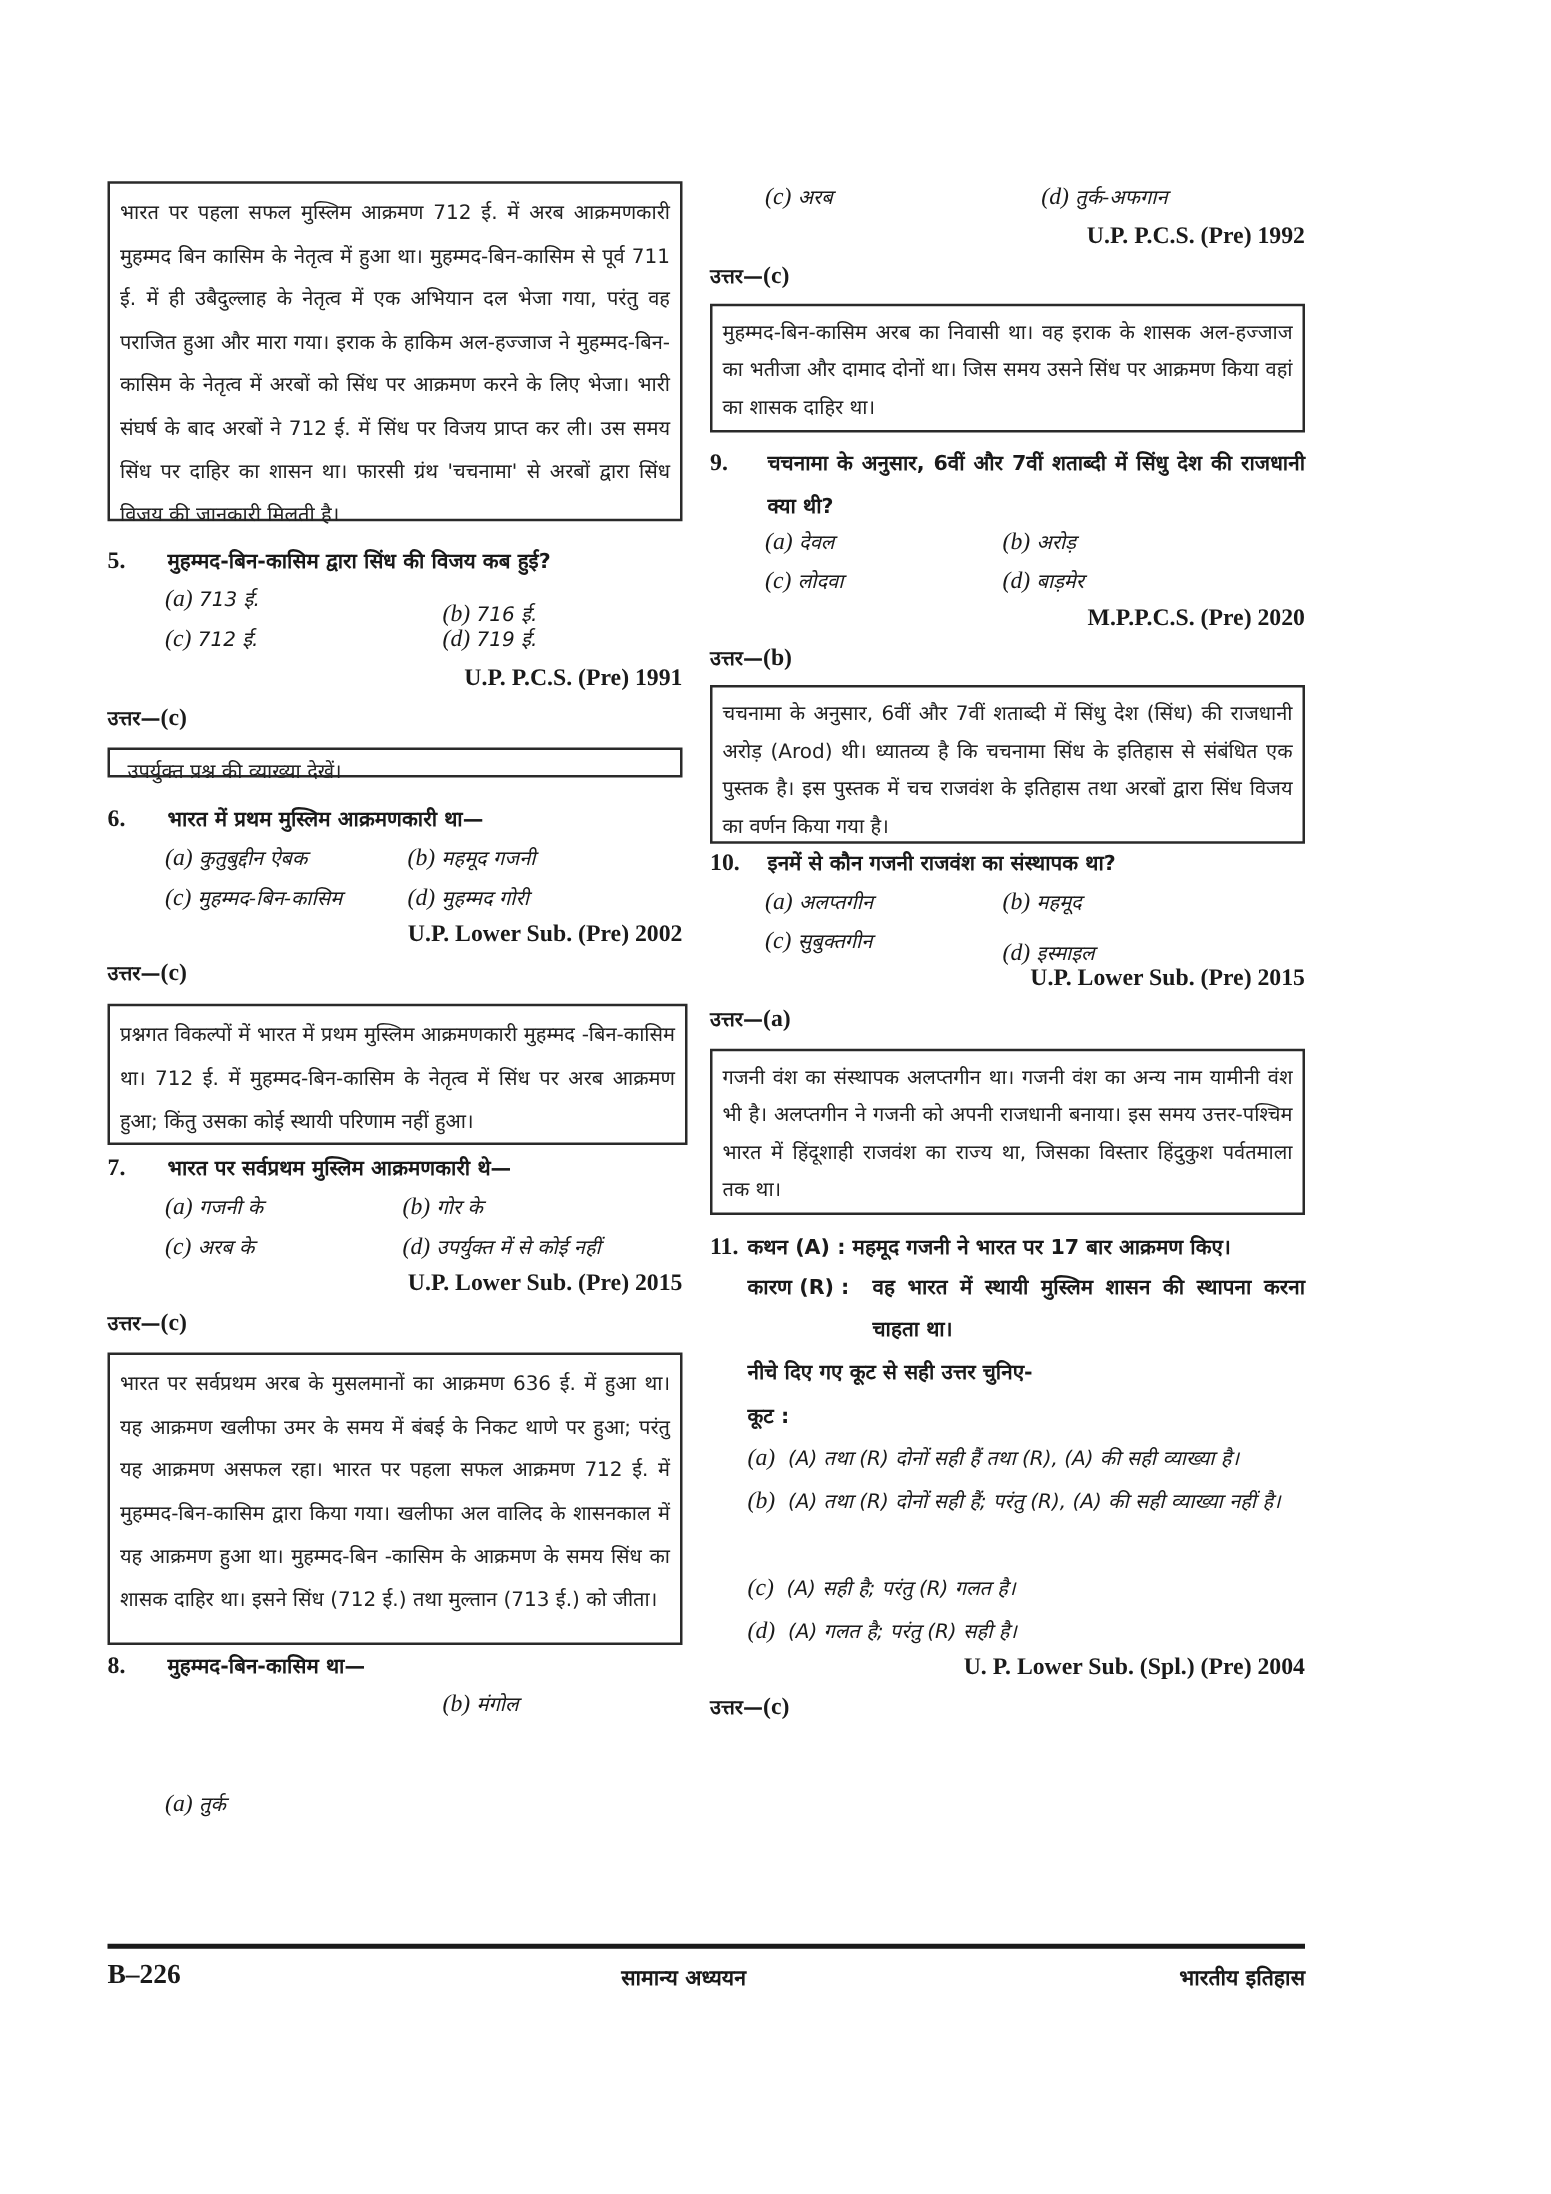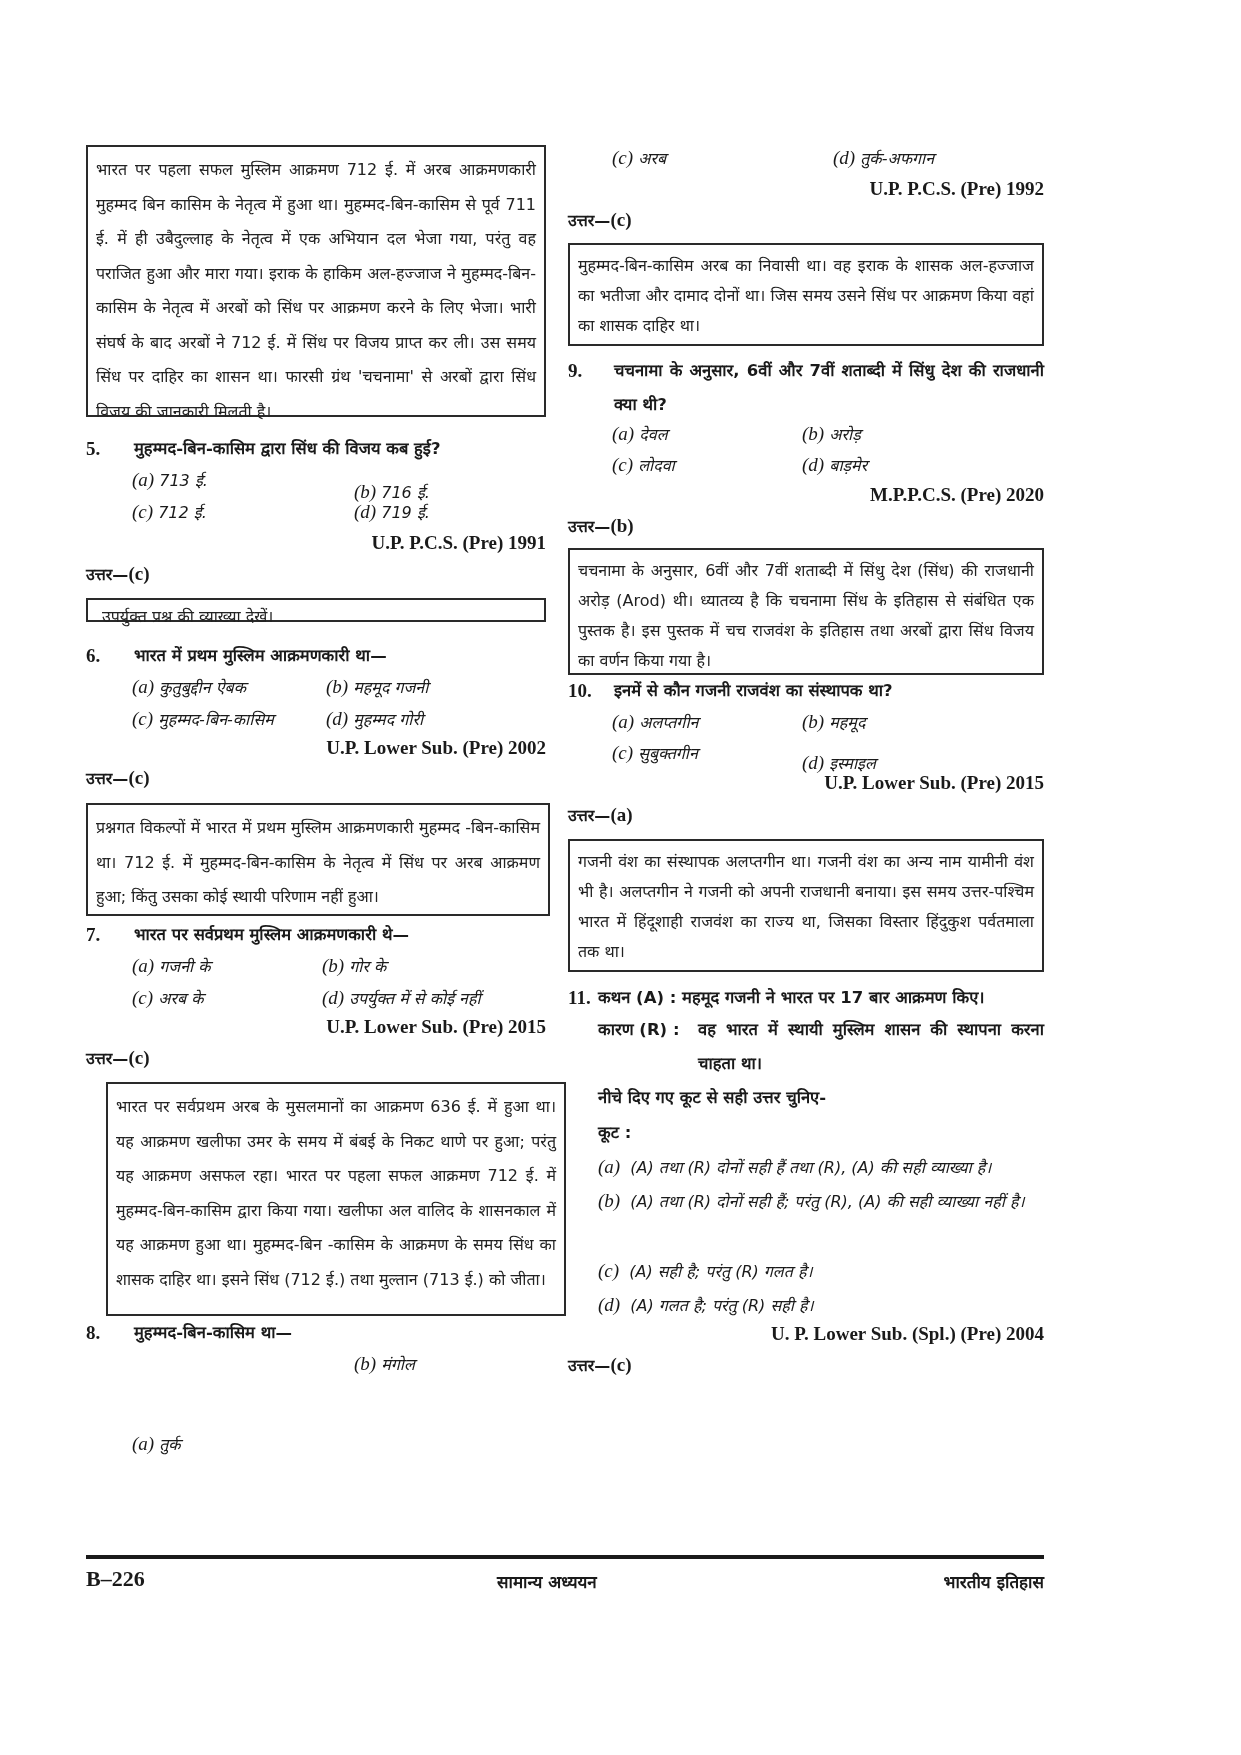--- a/index.html
+++ b/index.html
@@ -64,21 +64,21 @@
   <div class="q" style="left:0; top:918px; width:460px; height:34px;">
     <span class="num">7.</span>
     <span class="txt">भारत पर सर्वप्रथम मुस्लिम आक्रमणकारी थे—</span>
   </div>
   <div class="opt" style="left:46px; top:950px;"><span class="k">(a)</span> <span>गजनी के</span></div>
   <div class="opt" style="left:236px; top:950px;text-align:right;"><span class="k">(b)</span> <span>गोर के</span></div>
   <div class="opt" style="left:46px; top:982px;"><span class="k">(c)</span> <span>अरब के</span></div>
   <div class="opt" style="left:236px; top:982px;"><span class="k">(d)</span> <span>उपर्युक्त में से कोई नहीं</span></div>
   <div class="src" style="top:1016px;">U.P. Lower  Sub. (Pre)  2015</div>
   <div class="ans" style="top:1047px;"><span>उत्तर—</span><span class="k">(c)</span></div>
-  <div class="box" style="left:0; top:1082px; width:460px; height:234px;margin-left:20px;">
+  <div class="box" style="left:0; top:1082px; width:460px; height:234px;">
     <p>भारत पर सर्वप्रथम अरब के मुसलमानों का आक्रमण 636 ई. में हुआ था। यह आक्रमण खलीफा उमर के समय में बंबई के निकट थाणे पर हुआ; परंतु यह आक्रमण असफल रहा। भारत पर पहला सफल आक्रमण 712 ई. में मुहम्मद-बिन-कासिम द्वारा किया गया। खलीफा अल वालिद के शासनकाल में यह आक्रमण हुआ था। मुहम्मद-बिन -कासिम के आक्रमण के समय सिंध का शासक दाहिर था। इसने सिंध (712 ई.) तथा मुल्तान (713 ई.) को जीता।</p>
   </div>
 
   <div class="q" style="left:0; top:1316px; width:460px; height:34px;">
     <span class="num">8.</span>
     <span class="txt">मुहम्मद-बिन-कासिम था—</span>
   </div>
   <div class="opt" style="left:46px; top:1428px;"><span class="k">(a)</span> <span>तुर्क</span></div>
   <div class="opt" style="left:268px; top:1348px;"><span class="k">(b)</span> <span>मंगोल</span></div>
 </div>

